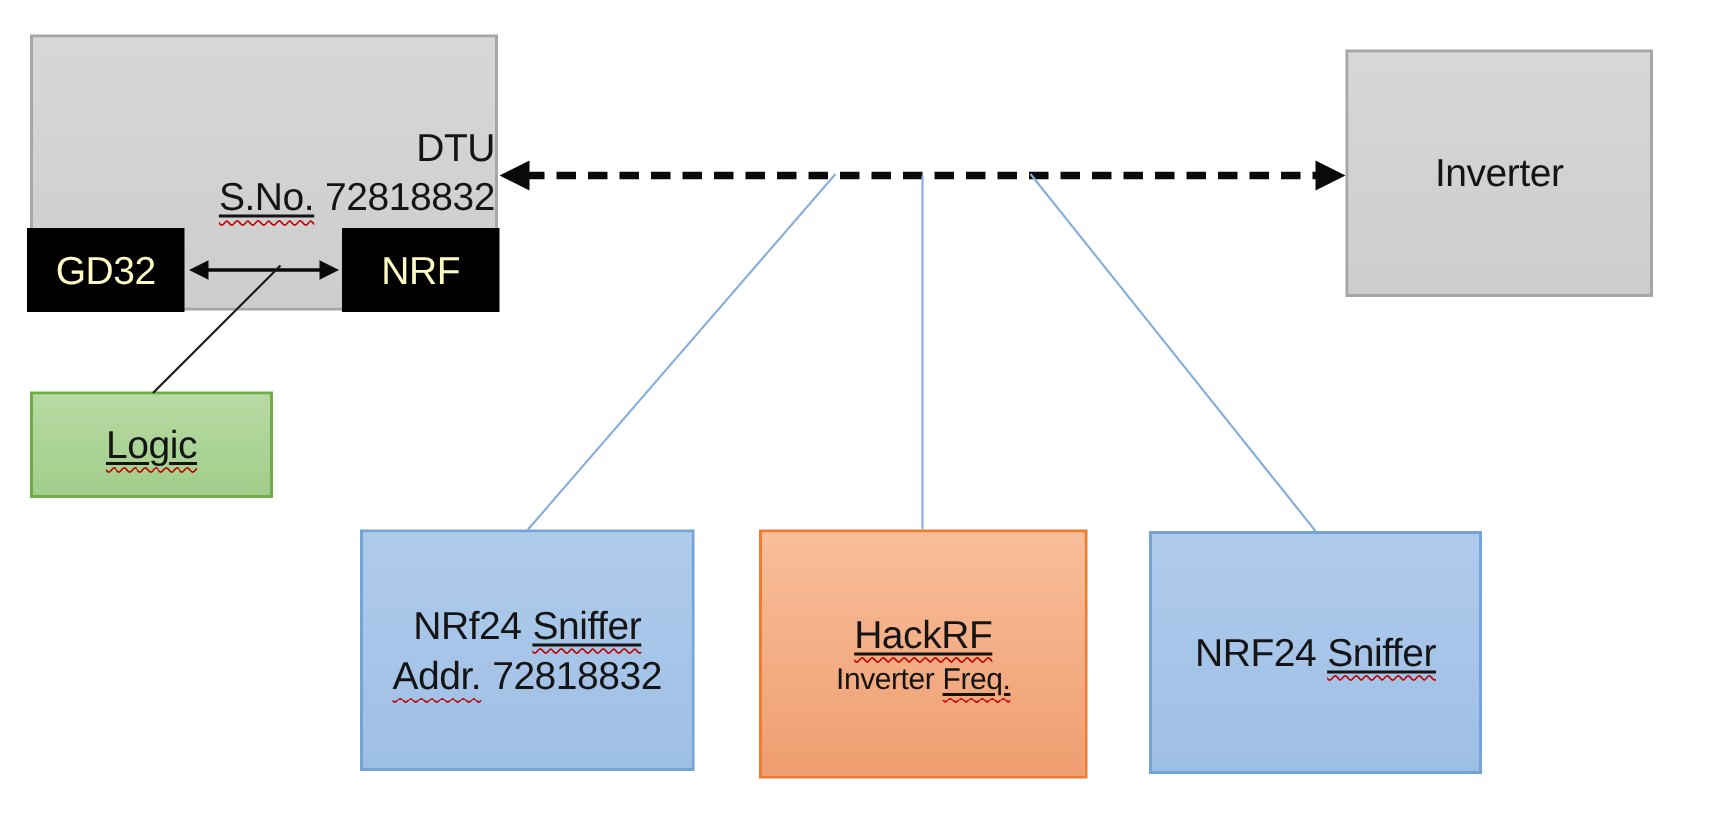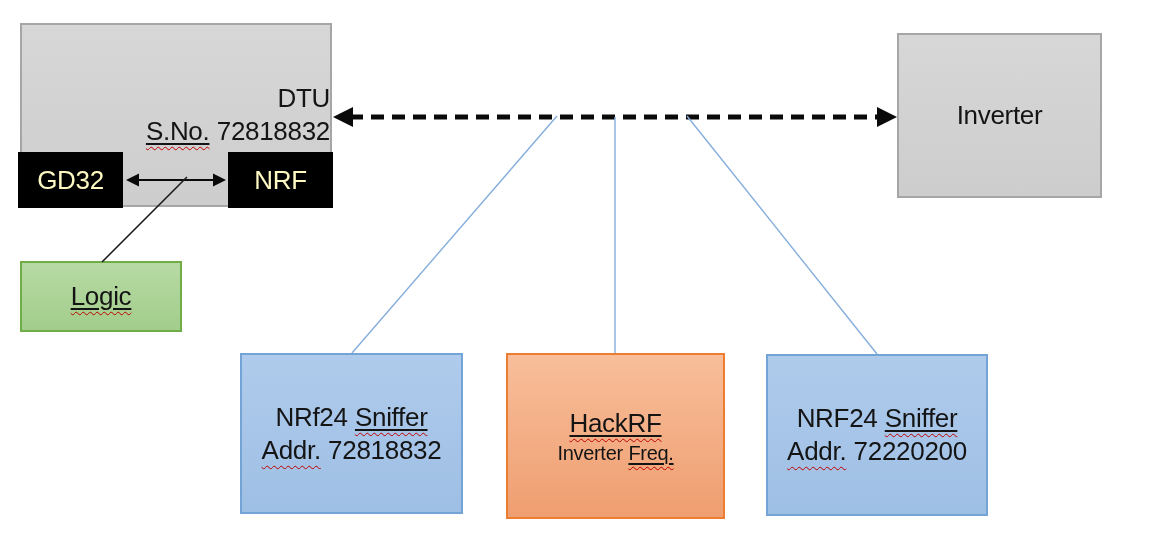--- a/index.html
+++ b/index.html
@@ -53,21 +53,20 @@
     <div class="t-lg"><span class="sq">Addr.</span><span class="gap">72818832</span></div>
   </div>
 
   <div class="box orange-box z1" style="left:506px;top:353px;width:219px;height:166px;">
     <div class="t-lg"><span class="sq"><span class="ul">HackRF</span></span></div>
     <div class="t-sm"><span>Inverter</span><span class="gap sq"><span class="ul">Freq.</span></span></div>
   </div>
 
   <div class="box blue-box z1" style="left:766px;top:354px;width:222px;height:162px;">
     <div class="t-lg"><span>NRF24</span><span class="gap sq"><span class="ul">Sniffer</span></span></div>
-    <div class="t-lg"><span class="sq">Addr.</span><span class="gap">72220200</span></div>
   </div>
 
   <svg id="lines" viewBox="0 0 1157 543" xmlns="http://www.w3.org/2000/svg">
 
     <line x1="350" y1="117" x2="880" y2="117" stroke="#0A0A0A" stroke-width="5" stroke-dasharray="13 8"></line>
     <polygon points="333,117 353,107 353,127" fill="#0A0A0A"></polygon>
     <polygon points="897,117 877,107 877,127" fill="#0A0A0A"></polygon>
 
     <line x1="135" y1="180" x2="217" y2="180" stroke="#0A0A0A" stroke-width="2.2"></line>
     <polygon points="126,180 139,173.5 139,186.5" fill="#0A0A0A"></polygon>

